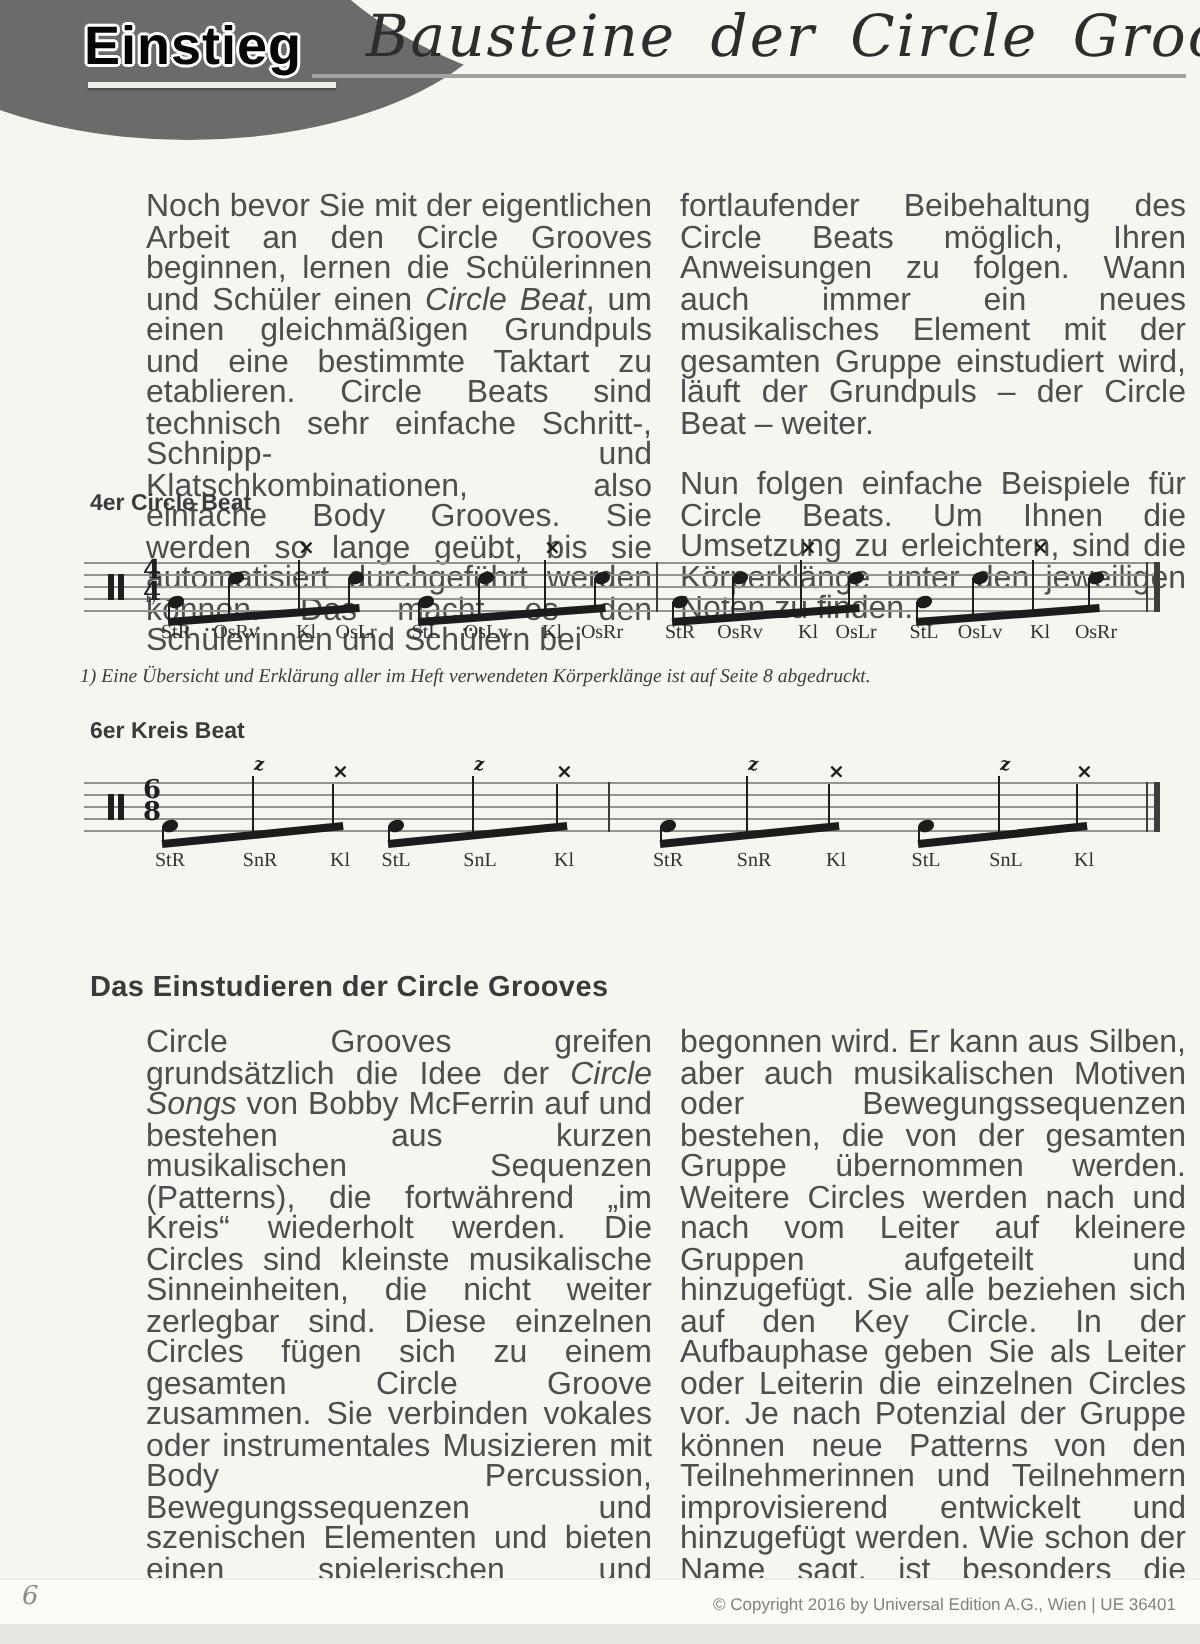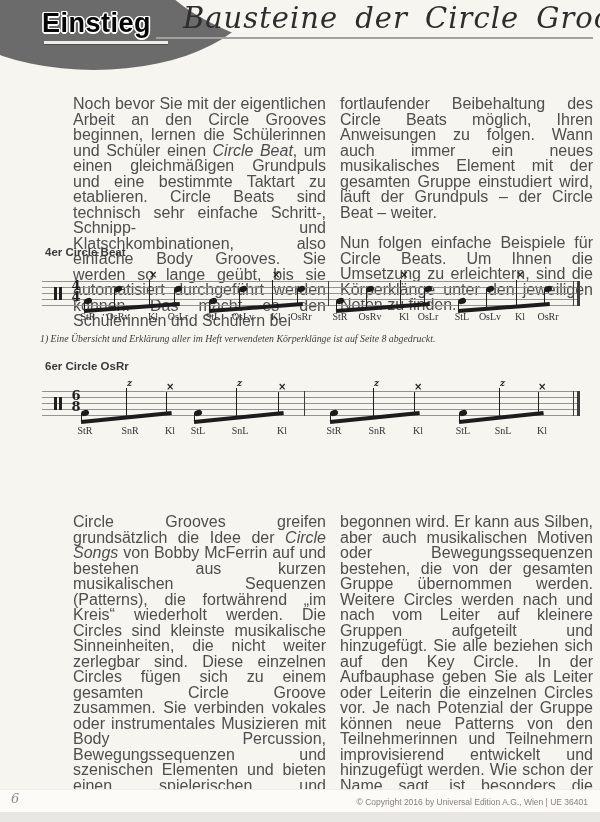--- a/index.html
+++ b/index.html
@@ -146,21 +146,21 @@
       <div class="note-label" style="left: 448px; top: 35px;">OsLv</div>
       <div class="xhead" style="left: 474px; top: -6px;">×</div>
       <div class="stem" style="left: 474px; top: 4px; height: 26.2826px;"></div>
       <div class="note-label" style="left: 478px; top: 35px;">Kl</div>
       <div class="notehead" style="left: 502px; top: 9.5px;"></div>
       <div class="stem" style="left: 502px; top: 13px; height: 15.1522px;"></div>
       <div class="note-label" style="left: 506px; top: 35px;">OsRr</div>
     </div>
   <div class="footnote" style="top:333px;font-style:italic;">1) Eine Übersicht und Erklärung aller im Heft verwendeten Körperklänge ist auf Seite 8 abgedruckt.</div>
 
-  <div class="notation-label" style="top:360px;">6er Circle OsRr</div>
+  <div class="notation-label" style="top:360px;">6er Kreis Beat</div>
   <div class="staff" id="staff6" style="top:386px;">
       <div class="staff-line" style="top: 5px;"></div>
       <div class="staff-line" style="top: 11px;"></div>
       <div class="staff-line" style="top: 17px;"></div>
       <div class="staff-line" style="top: 23px;"></div>
       <div class="staff-line" style="top: 29px;"></div>
       <div class="clef-bar" style="left: 12px;"></div>
       <div class="clef-bar" style="left: 17px;"></div>
       <div class="timesig">
         <div class="">6</div>
@@ -204,20 +204,21 @@
       <div class="stem" style="left: 417px; top: 27px; height: 8.57647px;"></div>
       <div class="note-label" style="left: 421px; top: 39px;">StL</div>
       <div class="zhead" style="left: 458px; top: -7px;">z</div>
       <div class="stem" style="left: 457px; top: 2px; height: 29.3412px;"></div>
       <div class="note-label" style="left: 461px; top: 39px;">SnL</div>
       <div class="xhead" style="left: 496px; top: -4px;">×</div>
       <div class="stem" style="left: 496px; top: 6px; height: 21.2118px;"></div>
       <div class="note-label" style="left: 500px; top: 39px;">Kl</div>
     </div>
 
+  <div class="section-heading" style="top:486px;">Das Einstudieren der Circle Grooves</div>
   <div class="col col-l" style="top:514px;">
       <p><span>Circle Grooves greifen grundsätzlich die Idee der </span><em>Circle Songs</em><span> von Bobby McFerrin auf und bestehen aus kurzen musikalischen Sequenzen (Patterns), die fortwährend „im Kreis“ wiederholt werden. Die Circles sind kleinste musikalische Sinneinheiten, die nicht weiter zerlegbar sind. Diese einzelnen Circles fügen sich zu einem gesamten Circle Groove zusammen. Sie verbinden vokales oder instrumentales Musizieren mit Body Percussion, Bewegungssequenzen und szenischen Elementen und bieten einen spielerischen und unkomplizierten Zugang zum Gruppenmusizieren. Durch die kontinuierlichen Wiederholungen bilden die Circles eine ideale Basis für Improvisationen.</span></p>
     </div>
   <div class="col col-r" style="top:514px;">
       <p><span>begonnen wird. Er kann aus Silben, aber auch musikalischen Motiven oder Bewegungssequenzen bestehen, die von der gesamten Gruppe übernommen werden. Weitere Circles werden nach und nach vom Leiter auf kleinere Gruppen aufgeteilt und hinzugefügt. Sie alle beziehen sich auf den Key Circle. In der Aufbauphase geben Sie als Leiter oder Leiterin die einzelnen Circles vor. Je nach Potenzial der Gruppe können neue Patterns von den Teilnehmerinnen und Teilnehmern improvisierend entwickelt und hinzugefügt werden. Wie schon der Name sagt, ist besonders die rhythmische Komponente der Circle Grooves wesentlich. Durch die oftmalige Wiederholung einfacher Patterns soll die Gruppe das Gefühl für einen gemeinsamen „Groove“ entwickeln.</span></p>
     </div>
 
   <div class="footer-strip"></div>
   <div class="page-number">6</div>
   <div class="copyright">© Copyright 2016 by Universal Edition A.G., Wien | UE 36401</div>

